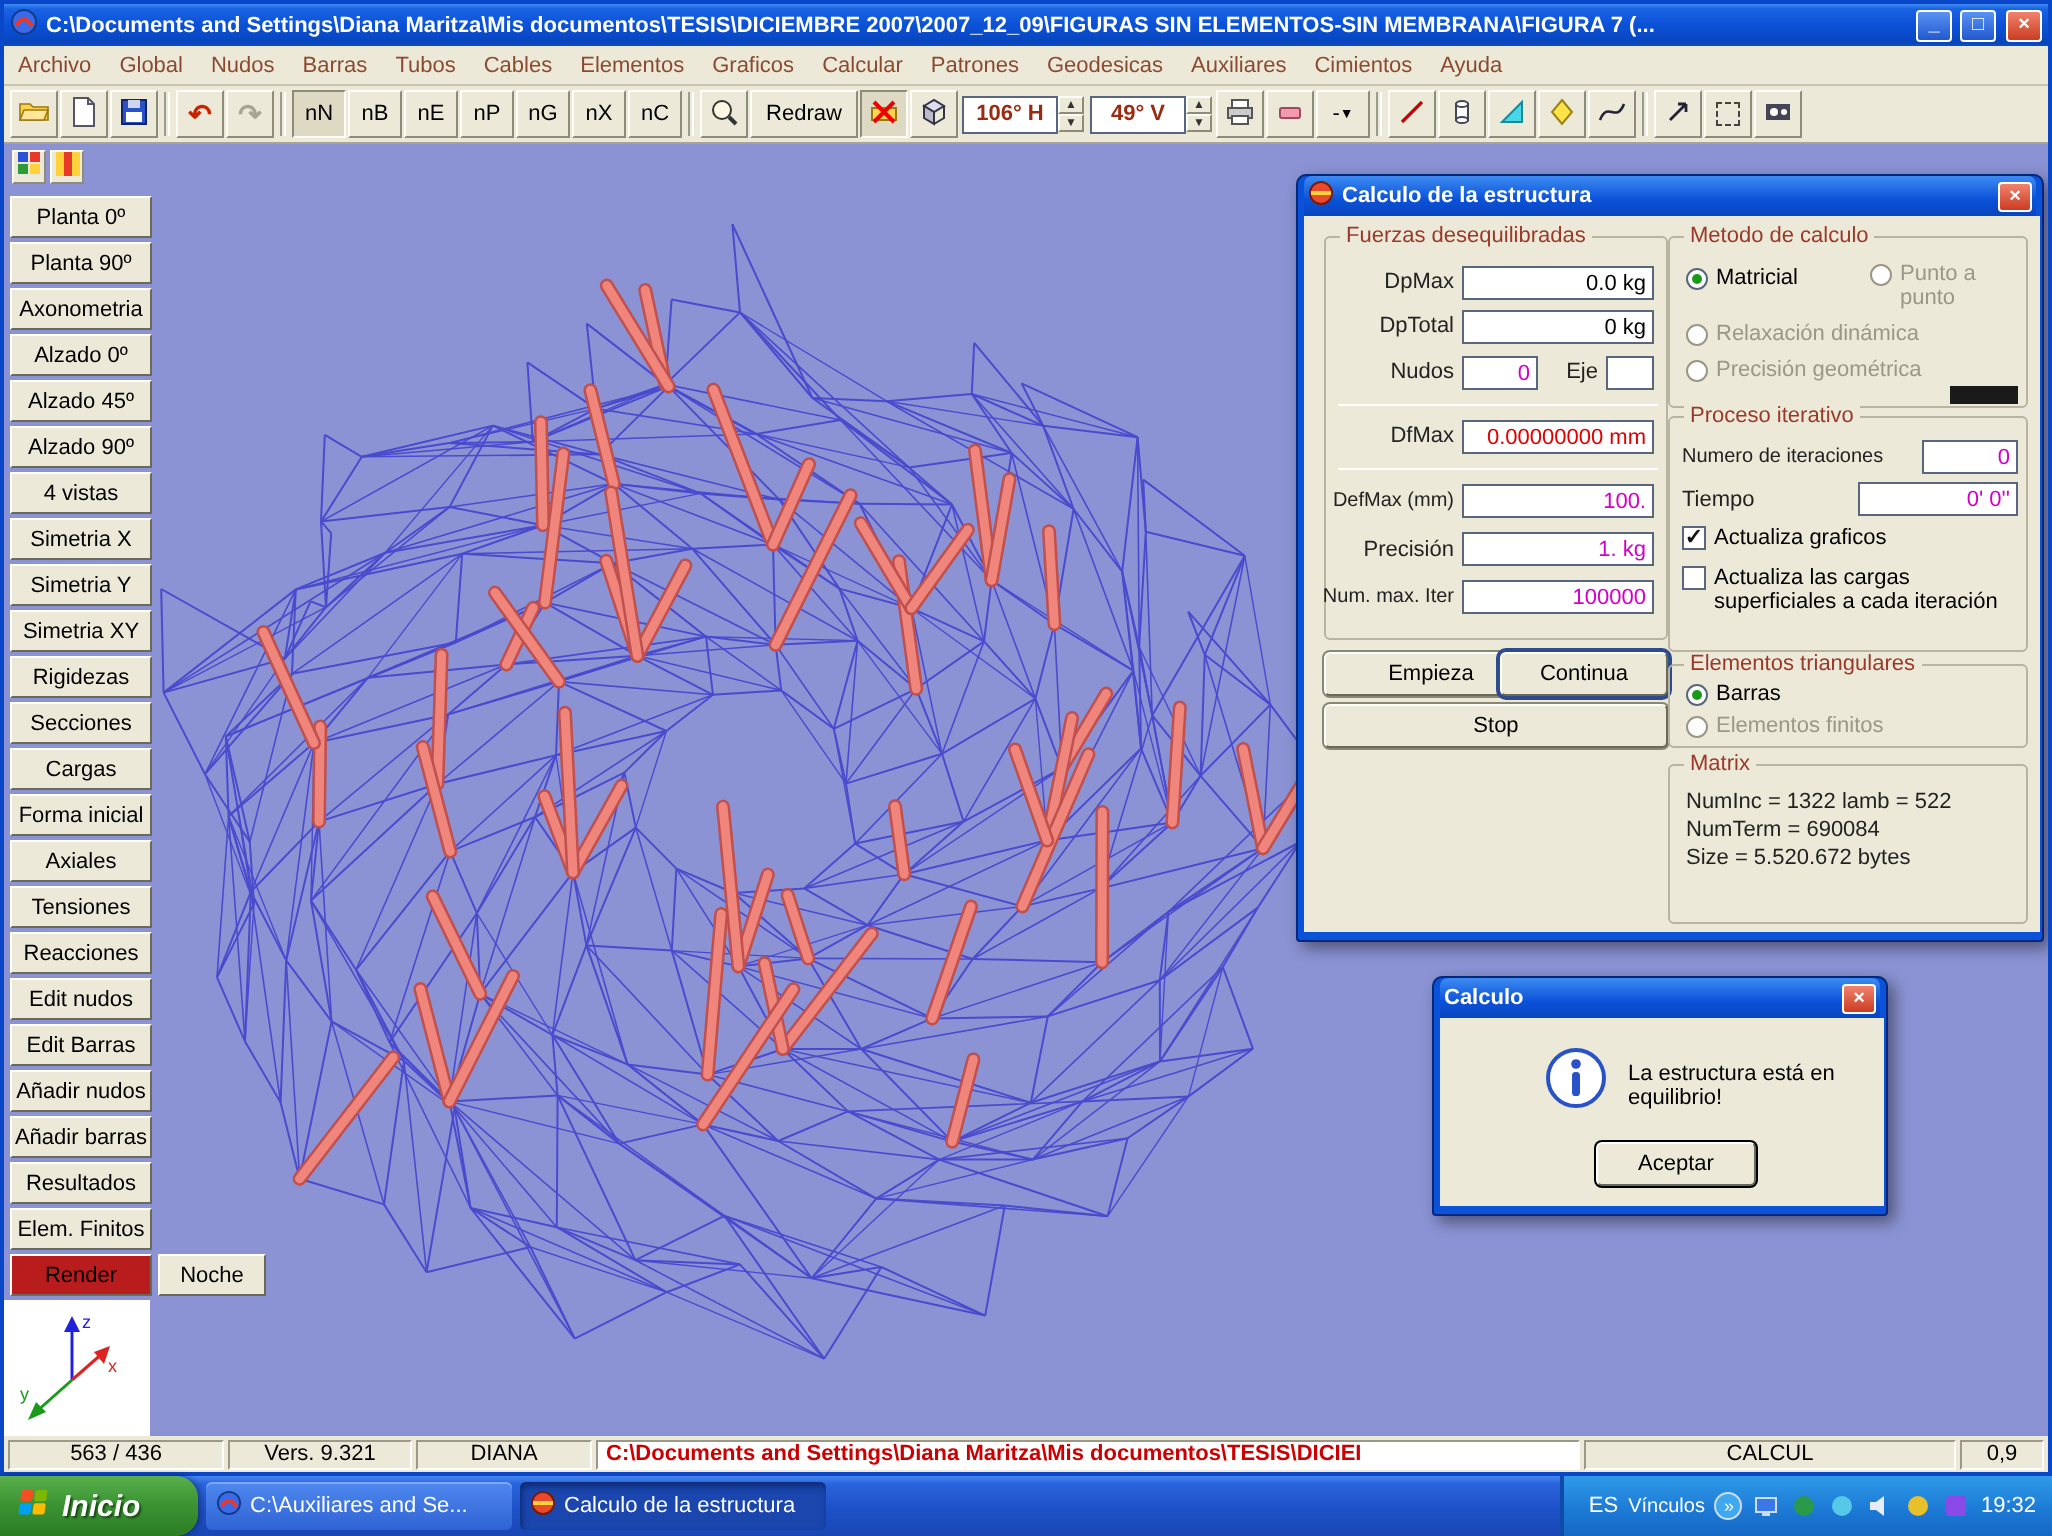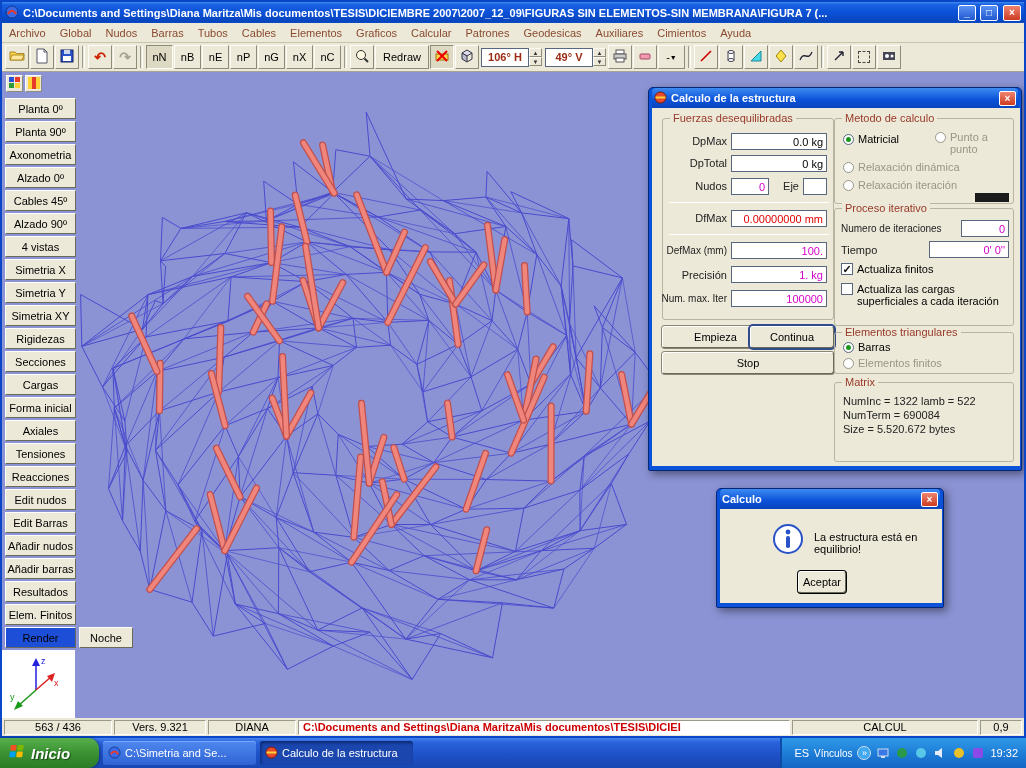--- a/index.html
+++ b/index.html
@@ -48,21 +48,21 @@
   .viewport svg { display:block; }
 
   .mini-toolbar { position:absolute; left:4px; top:3px; display:flex; gap:2px; }
   .mini-btn { width:17px; height:17px; background:#ece9d8; border:1px solid; 
     border-color:#fdfcf6 #8c8c78 #8c8c78 #fdfcf6; display:flex; align-items:center; justify-content:center; }
 
   .sidebar { position:absolute; left:3px; top:26px; display:flex; flex-direction:column; gap:2px; }
   .side-btn { width:71px; height:21px; display:flex; align-items:center; justify-content:center;
     background:#ece9d8; border:1px solid; border-color:#fff #6a6a58 #6a6a58 #fff; font-size:11px;
     white-space:nowrap; overflow:hidden; }
-  .side-btn.render { background:#1d4ed8; }
+  .side-btn.render { background:#b91c1c; }
   .noche-btn { position:absolute; left:77px; top:555px; width:54px; height:21px; }
 
   .axis-box { position:absolute; left:0; top:578px; width:73px; height:69px; background:#fff; }
 
   
   .xp-dialog { position:absolute; background:#0a52d8; padding:0 3px 3px;
     border:1px solid #05277a; border-radius:5px 5px 2px 2px; box-shadow:3px 3px 8px rgba(0,0,0,.45); }
   .xp-title { height:20px; display:flex; align-items:center; gap:4px; padding:0 2px; color:#fff;
     font-weight:bold; background:linear-gradient(180deg,#3d8bf2,#0b51d8 60%,#0845bd); border-radius:4px 4px 0 0; }
   .xp-title .t { flex:1; white-space:nowrap; overflow:hidden; }
@@ -960,21 +960,21 @@
                 <rect x="8" width="4" height="12" fill="#ffd23a"></rect>
               </svg></span>
           </span>
       </div>
 
       <div class="sidebar">
         <span class="side-btn">Planta 0º</span>
         <span class="side-btn">Planta 90º</span>
         <span class="side-btn">Axonometria</span>
         <span class="side-btn">Alzado 0º</span>
-        <span class="side-btn">Cables 45º</span>
+        <span class="side-btn">Alzado 45º</span>
         <span class="side-btn">Alzado 90º</span>
         <span class="side-btn">4 vistas</span>
         <span class="side-btn">Simetria X</span>
         <span class="side-btn">Simetria Y</span>
         <span class="side-btn">Simetria XY</span>
         <span class="side-btn">Rigidezas</span>
         <span class="side-btn">Secciones</span>
         <span class="side-btn">Cargas</span>
         <span class="side-btn">Forma inicial</span>
         <span class="side-btn">Axiales</span>
@@ -1050,34 +1050,34 @@
             <span class="radio disabled" style="left:100px; top:12px; width:76px;">
                 <span class="circ"></span>
                 <span>Punto a punto</span>
               </span>
             <span class="radio disabled" style="left:8px; top:42px;">
                 <span class="circ"></span>
                 <span>Relaxación dinámica</span>
               </span>
             <span class="radio disabled" style="left:8px; top:60px;">
                 <span class="circ"></span>
-                <span>Relaxación iteración</span>
+                <span>Precisión geométrica</span>
               </span>
             <div class="black-bar" style="left:140px; top:74px; width:34px; height:9px;"></div>
           </div>
 
           <div class="groupbox" style="left:182px; top:100px; width:180px; height:118px;">
             <span class="gtitle">Proceso iterativo</span>
             <span class="frow-label" style="left:6px; top:14px; width:116px; text-align:left; font-size:10px;">Numero de iteraciones</span>
             <span class="field magenta" style="left:126px; top:11px; width:48px;">0</span>
             <span class="frow-label" style="left:6px; top:35px; width:60px; text-align:left;">Tiempo</span>
             <span class="field magenta" style="left:94px; top:32px; width:80px;">0' 0''</span>
             <span class="check" style="left:6px; top:54px;">
                 <span class="box">✓</span>
-                <span>Actualiza finitos</span>
+                <span>Actualiza graficos</span>
               </span>
             <span class="check" style="left:6px; top:74px; width:168px;">
                 <span class="box"></span>
                 <span>Actualiza las cargas superficiales a cada iteración</span>
               </span>
           </div>
 
           <div class="groupbox" style="left:182px; top:224px; width:180px; height:42px;">
             <span class="gtitle">Elementos triangulares</span>
             <span class="radio sel" style="left:8px; top:8px;">
@@ -1109,21 +1109,21 @@
           <div class="msg-body">
             <span>
               <svg width="32" height="32" viewBox="0 0 32 32">
                   <circle cx="16" cy="16" r="14" fill="#fff" stroke="#2a52c8" stroke-width="2"></circle>
                   <circle cx="16" cy="9" r="2.4" fill="#2a52c8"></circle>
                   <rect x="14" y="13" width="4" height="12" rx="1.8" fill="#2a52c8"></rect>
                 </svg>
             </span>
             <span class="msg-text">La estructura está en equilibrio!</span>
           </div>
-          <span class="push-btn" style="left:78px; top:62px; width:48px; height:22px; box-shadow:0 0 0 1px #000;">Aceptar</span>
+          <span class="push-btn" style="left:78px; top:62px; width:80px; height:22px; box-shadow:0 0 0 1px #000;">Aceptar</span>
         </div>
       </div>
 
     </div>
 
     <div class="statusbar">
       <span class="seg" style="width:108px;">563 / 436</span>
       <span class="seg" style="width:92px;">Vers. 9.321</span>
       <span class="seg" style="width:88px;">DIANA</span>
       <span class="seg path" style="width:492px;">C:\Documents and Settings\Diana Maritza\Mis documentos\TESIS\DICIEI</span>
@@ -1144,21 +1144,21 @@
             </g>
           </svg>
       </span>
       <span>Inicio</span>
     </div>
     <div class="task-btn">
       <span><svg width="13" height="13" viewBox="0 0 14 14">
             <circle cx="7" cy="7" r="6" fill="#3a6ae8" stroke="#123a8a"></circle>
             <path d="M3 9 Q7 2.5 11 9" stroke="#e83a2a" stroke-width="2" fill="none"></path>
           </svg></span>
-      <span>C:\Simetria and Se...</span>
+      <span>C:\Auxiliares and Se...</span>
     </div>
     <div class="task-btn active">
       <span><svg width="13" height="13" viewBox="0 0 13 13">
             <circle cx="6.5" cy="6.5" r="5.5" fill="#e84a2a" stroke="#7a1a0a"></circle>
             <path d="M1.5 6.5h10" stroke="#ffd23a" stroke-width="2"></path>
           </svg></span>
       <span>Calculo de la estructura</span>
     </div>
     <div class="tray">
       <span>ES</span>

